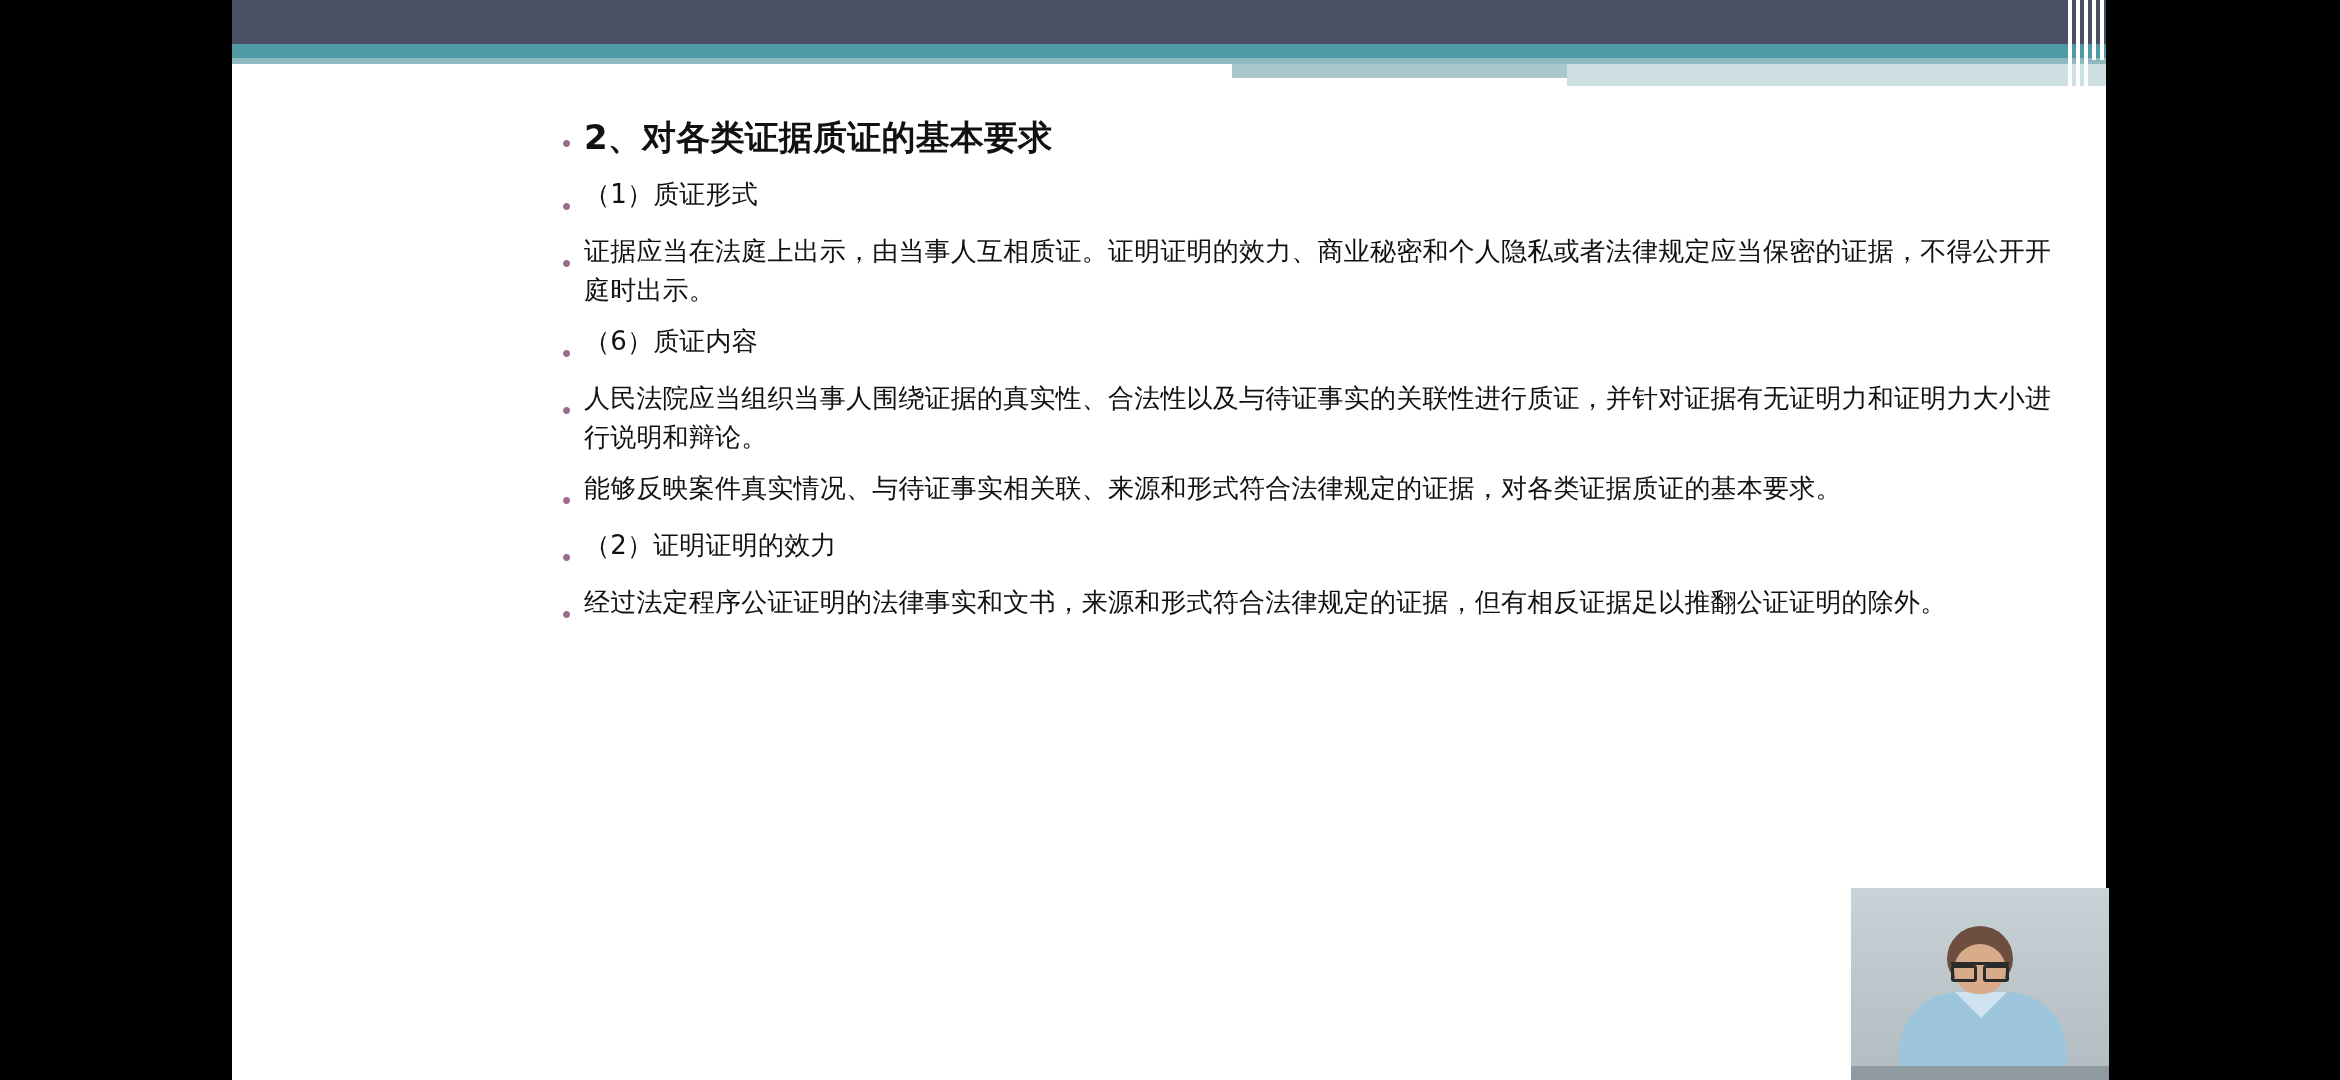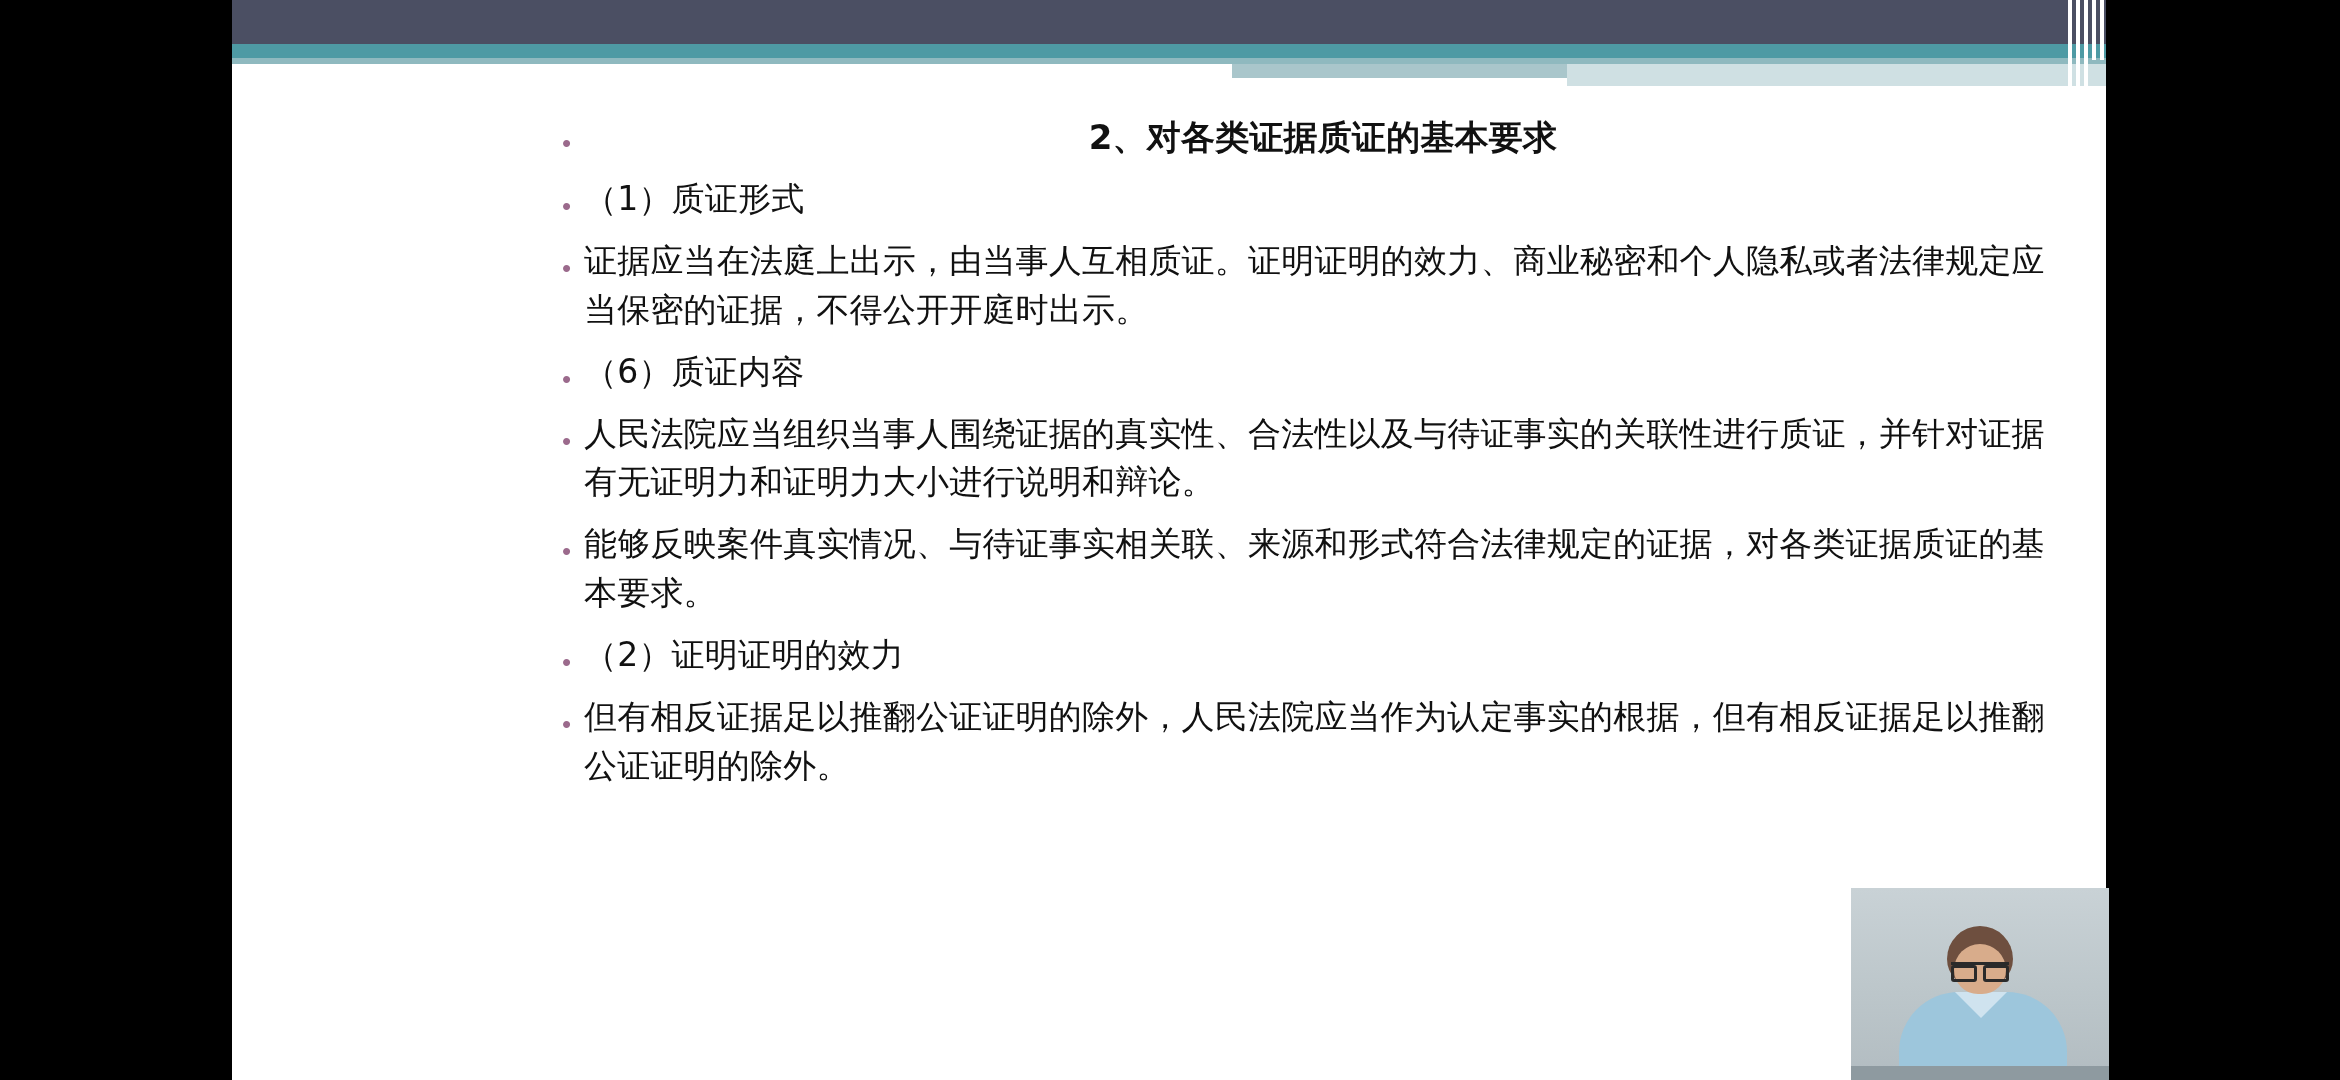--- a/index.html
+++ b/index.html
@@ -107,30 +107,29 @@
     flex: 0 0 auto;
     width: 22px;
     margin-top: 18px;
     color: #9b6a8c;
     font-size: 26px;
     line-height: 1;
     text-align: left;
   }
   .btext {
     flex: 1 1 auto;
-    font-size: 33px;
+    font-size: 26px;
     line-height: 1.48;
     color: #111111;
     font-family: "DejaVu Sans", "Liberation Sans", sans-serif;
     letter-spacing: 0.2px;
   }
   .btext.bold {
     font-weight: bold;
     font-size: 34px;
-    text-align: center;
   }
 
   
   .webcam {
     position: absolute;
     left: 1851px;
     top: 888px;
     width: 258px;
     height: 192px;
     background: #b9c3c8;
@@ -258,21 +257,21 @@
         <div class="btext">能够反映案件真实情况、与待证事实相关联、来源和形式符合法律规定的证据，对各类证据质证的基本要求。</div>
       </div>
 
       <div class="bullet-row">
         <span class="dot">•</span>
         <div class="btext">（2）证明证明的效力</div>
       </div>
 
       <div class="bullet-row">
         <span class="dot">•</span>
-        <div class="btext">但有相反证据足以推翻公证证明的除外，人民法院应当作为认定事实的根据，但有相反证据足以推翻公证证明的除外。</div>
+        <div class="btext">经过法定程序公证证明的法律事实和文书，来源和形式符合法律规定的证据，但有相反证据足以推翻公证证明的除外。</div>
       </div>
 
     </div>
   </div>
 
   <div class="webcam">
     <div class="wc-bg"></div>
     <div class="wc-body"></div>
     <div class="wc-collar"></div>
     <div class="wc-head"></div>

